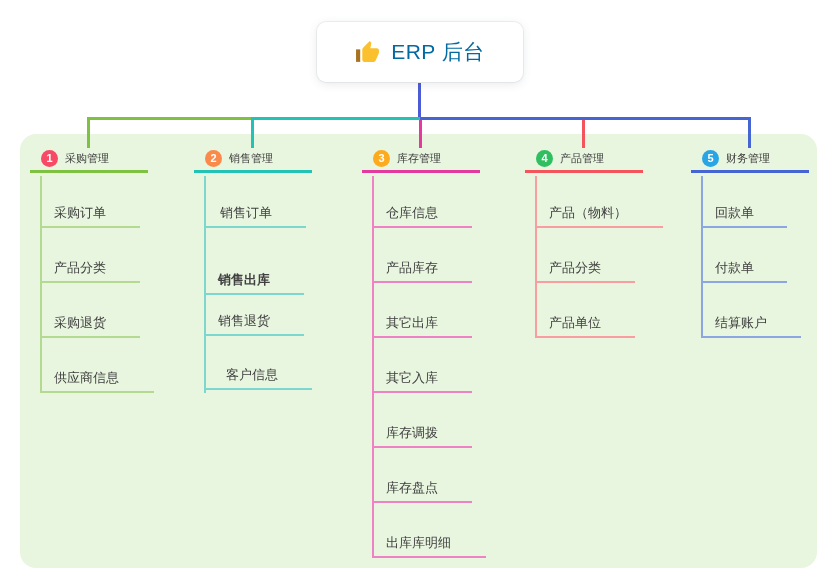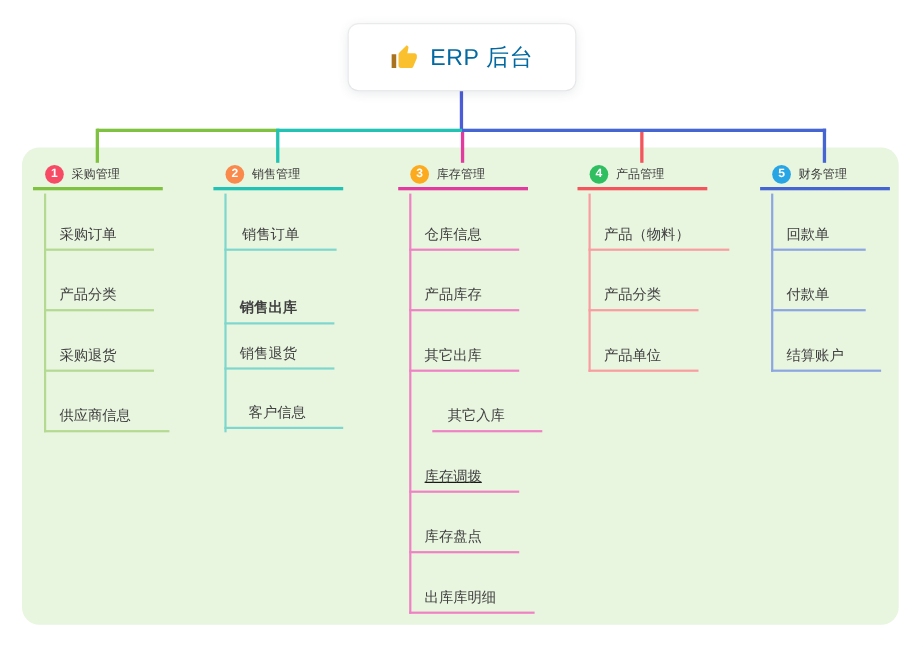--- a/index.html
+++ b/index.html
@@ -116,25 +116,25 @@
   </div>
 
   <div class="branch-item" style="left: 372px; top: 259px; width: 86px; border-bottom-color: rgb(239, 130, 196);">
     <span class="item-label">产品库存</span>
   </div>
 
   <div class="branch-item" style="left: 372px; top: 314px; width: 86px; border-bottom-color: rgb(239, 130, 196);">
     <span class="item-label">其它出库</span>
   </div>
 
-  <div class="branch-item" style="left: 393px; top: 369px; width: 86px; border-bottom-color: rgb(239, 130, 196);">
+  <div class="branch-item" style="left: 372px; top: 369px; width: 86px; border-bottom-color: rgb(239, 130, 196);">
     <span class="item-label">其它入库</span>
   </div>
 
-  <div class="branch-item" style="left: 372px; top: 424px; width: 86px; border-bottom-color: rgb(239, 130, 196); text-decoration: underline;">
+  <div class="branch-item" style="left: 372px; top: 424px; width: 86px; border-bottom-color: rgb(239, 130, 196);">
     <span class="item-label">库存调拨</span>
   </div>
 
   <div class="branch-item" style="left: 372px; top: 479px; width: 86px; border-bottom-color: rgb(239, 130, 196);">
     <span class="item-label">库存盘点</span>
   </div>
 
   <div class="branch-item" style="left: 372px; top: 534px; width: 100px; border-bottom-color: rgb(239, 130, 196);">
     <span class="item-label">出库库明细</span>
   </div>

